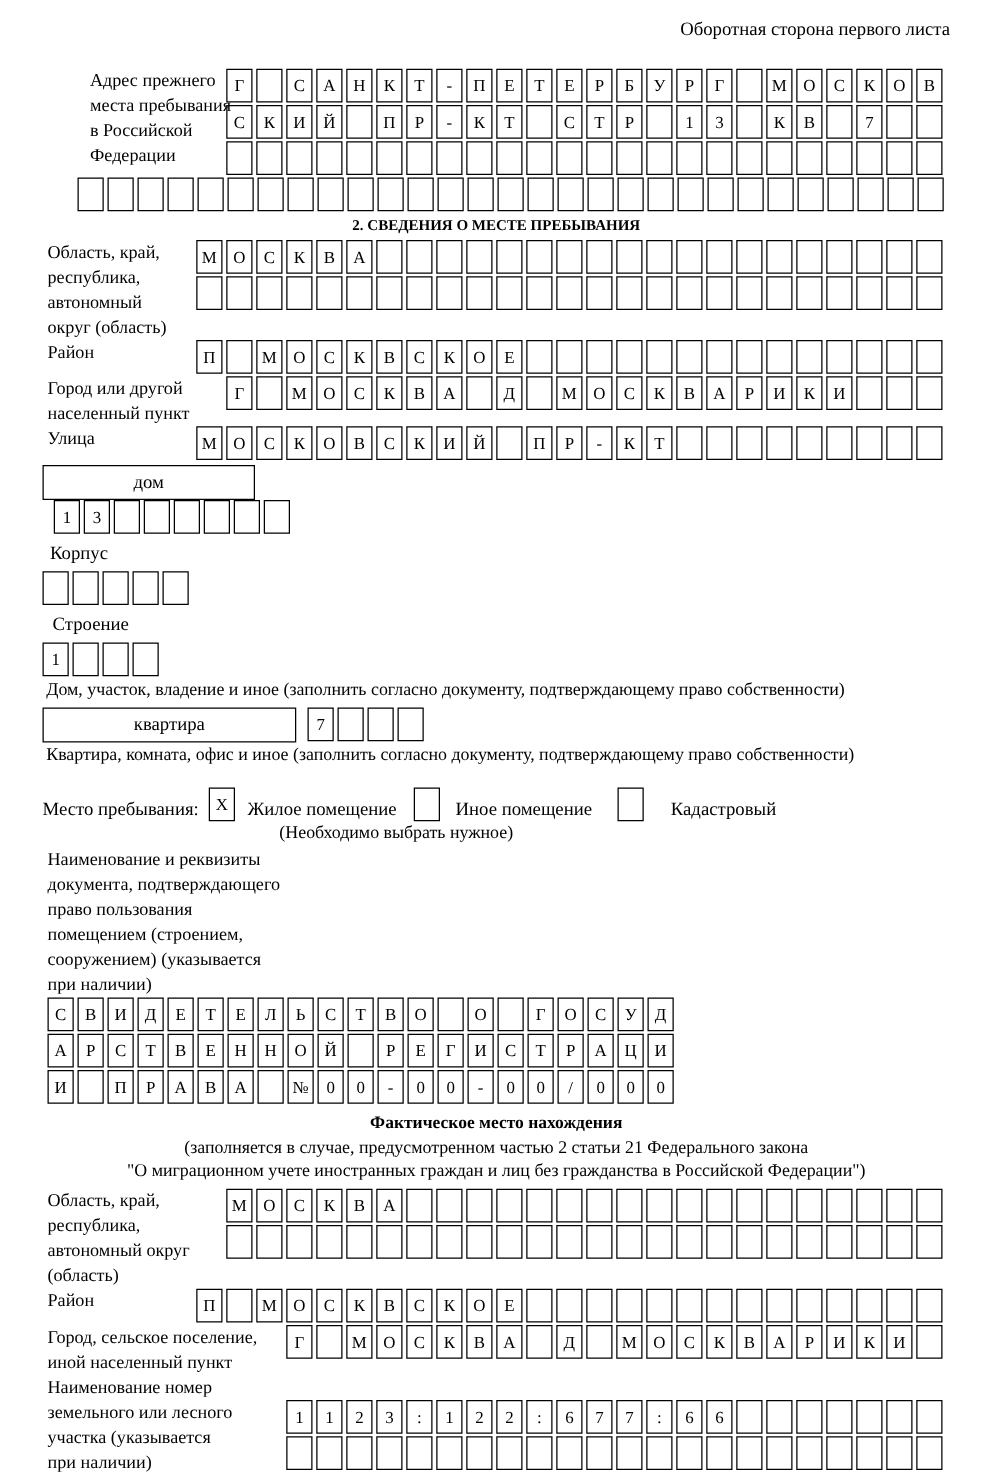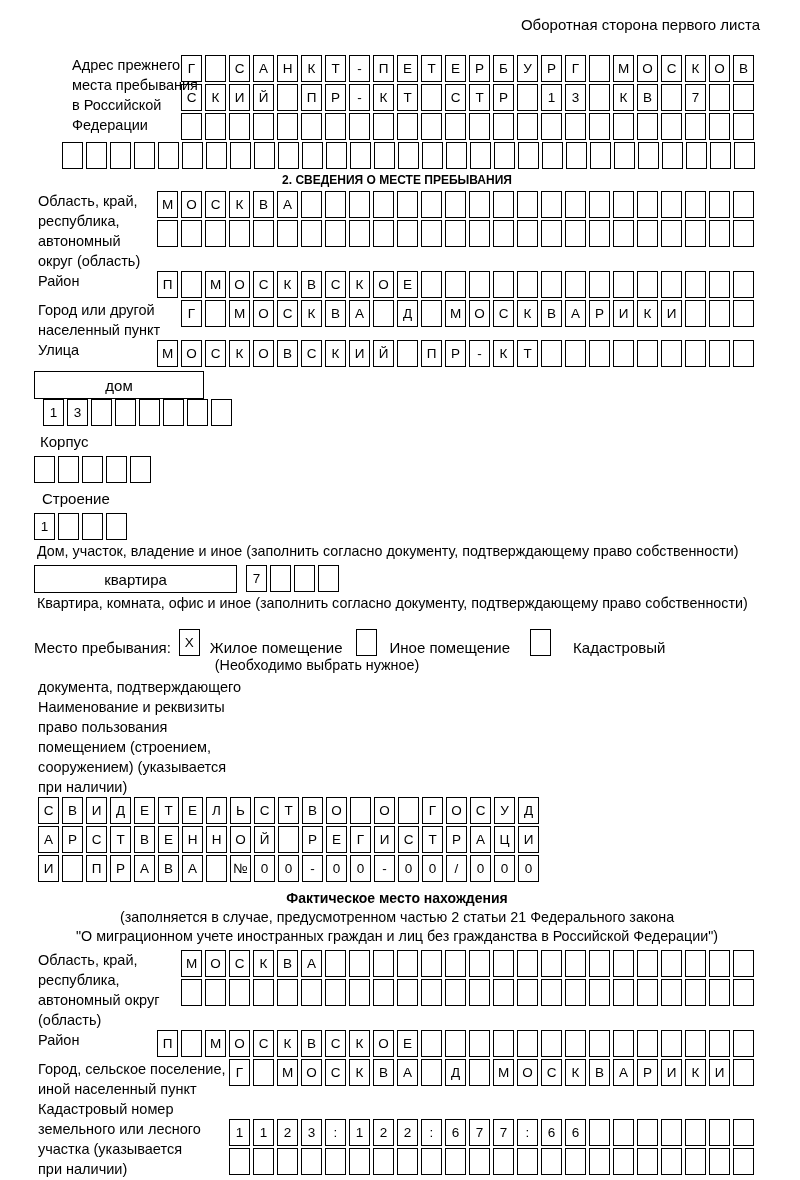--- a/index.html
+++ b/index.html
@@ -1,19 +1,19 @@
 <!DOCTYPE html>
 <html><head>
 <meta charset="utf-8">
 <style>
   html,body{margin:0;padding:0;background:#fff;}
   .page{
     position:relative;width:800px;height:1180px;margin:0 auto;background:#fff;color:#000;
     box-sizing:border-box;padding:16px 40px 0 34px;overflow:hidden;
-    font-family:Liberation Sans, sans-serif;font-size:15px;border-radius:19px;
+    font-family:Liberation Serif, serif;font-size:15px;border-radius:19px;
   }
   .hdr{text-align:right;font-size:15px;margin-bottom:22px;}
   .frow{display:flex;align-items:flex-start;}
   .lbl{flex:none;font-size:14.5px;line-height:20px;white-space:nowrap;}
   .lbl div{white-space:nowrap;}
   .rows{flex:none;}
   .box-row{display:flex;height:27px;margin-bottom:2px;}
   .cell{
     flex:none;width:21px;height:27px;box-sizing:border-box;border:1.5px solid #000;
     margin-right:3px;display:flex;align-items:center;justify-content:center;
@@ -372,22 +372,22 @@
     <span style="margin:0 14px 0 10px">Жилое помещение</span>
     <span class="cell"> </span>
     <span style="margin:0 20px 0 12px">Иное помещение</span>
     <span class="cell"> </span>
     <span style="margin-left:22px">Кадастровый</span>
   </div>
   <div class="note center" style="margin-left:-160px">(Необходимо выбрать нужное)</div>
 
   <div class="frow ml4 mt2">
     <div class="lbl w215">
+      <div>Наименование и реквизиты</div>
       <div>документа, подтверждающего</div>
-      <div>Наименование и реквизиты</div>
       <div>право пользования</div>
       <div>помещением (строением,</div>
       <div>сооружением) (указывается</div>
       <div>при наличии)</div>
     </div>
     <div class="rows">
       <div class="box-row">
           <span class="cell">С</span>
           <span class="cell">В</span>
           <span class="cell">И</span>
@@ -583,21 +583,21 @@
         <span class="cell">Р</span>
         <span class="cell">И</span>
         <span class="cell">К</span>
         <span class="cell">И</span>
         <span class="cell"></span>
       </div>
   </div>
 
   <div class="frow ml4">
     <div class="lbl w191">
-      <div>Кадастровый номер</div>
+      <div>Наименование номер</div>
       <div>земельного или лесного</div>
       <div>участка (указывается</div>
       <div>при наличии)</div>
     </div>
     <div class="rows kad-rows">
       <div class="box-row">
           <span class="cell">1</span>
           <span class="cell">1</span>
           <span class="cell">2</span>
           <span class="cell">3</span>

